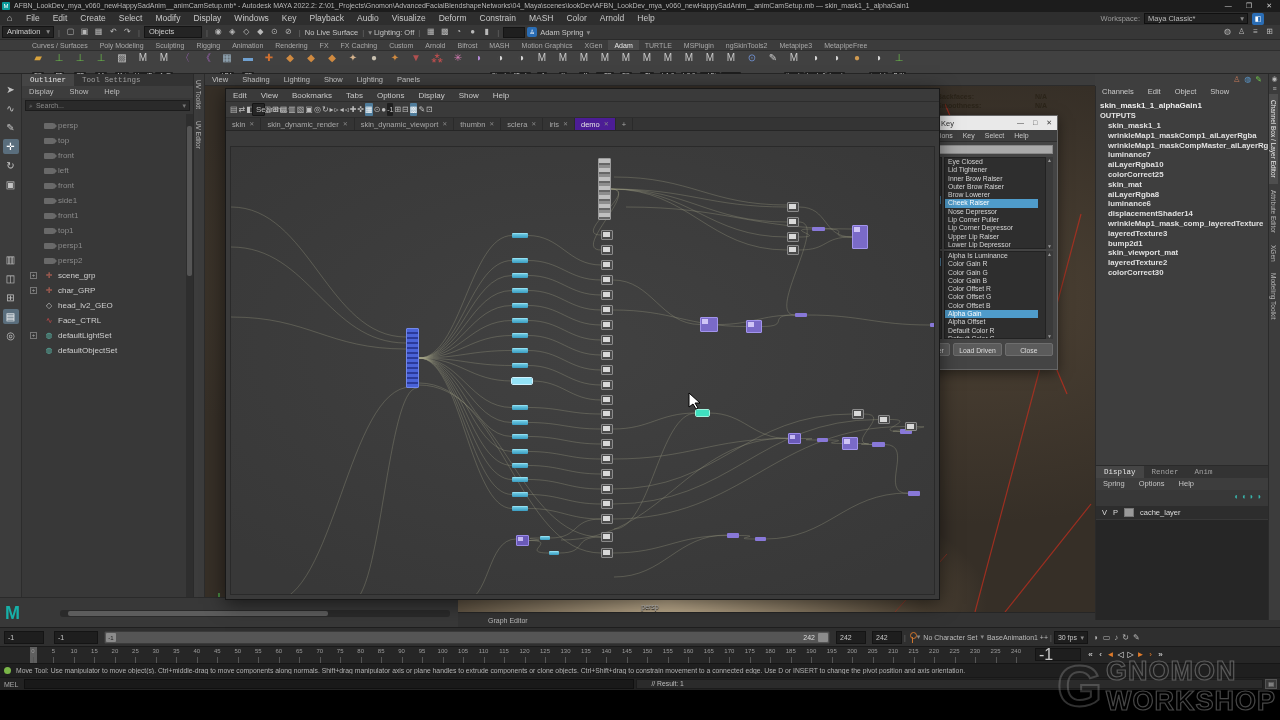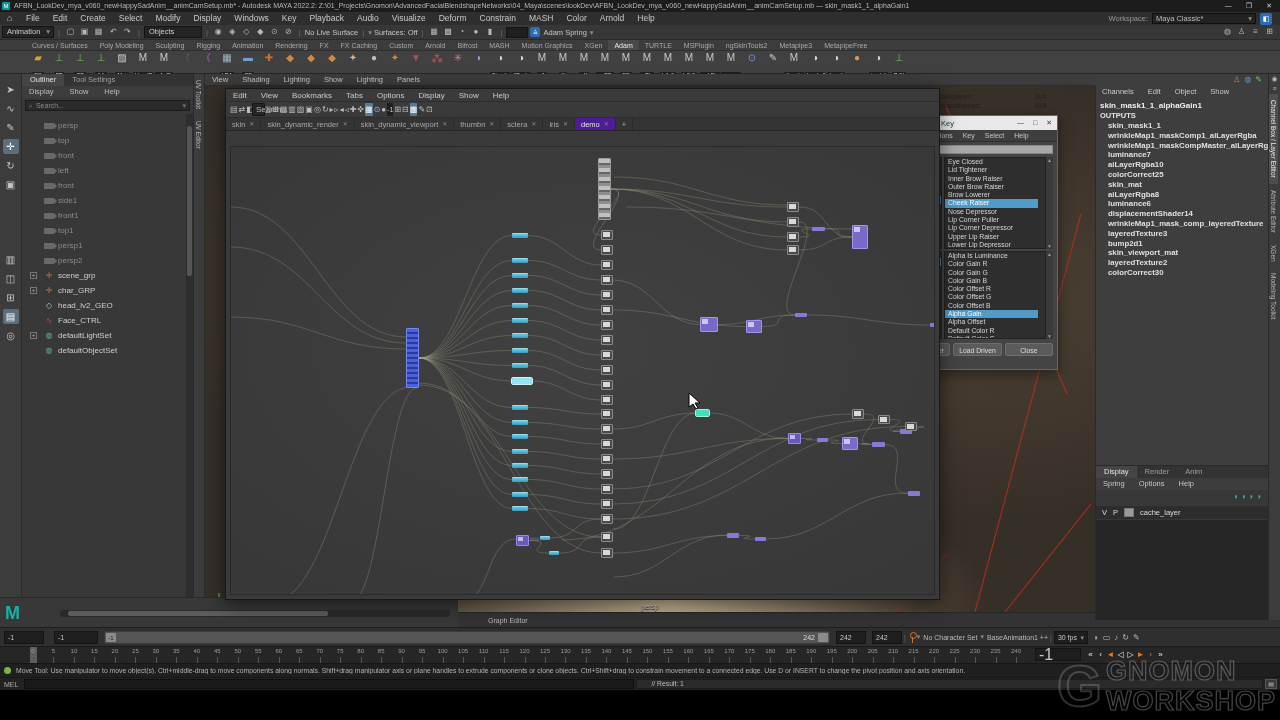--- a/index.html
+++ b/index.html
@@ -8,21 +8,21 @@
   .row{position:absolute;left:0;width:1280px;}
   
   #titlebar{top:0;height:12px;background:#1c1c1c;color:#b8b8b8;font-size:7px;line-height:12px;display:flex;}
   #titlebar .ttl{flex:1;white-space:nowrap;overflow:hidden;padding-left:14px;}
   #titlebar .mico{position:absolute;left:2px;top:2px;width:8px;height:8px;background:#0a9a9a;color:#fff;font-size:6px;line-height:8px;text-align:center;border-radius:1px;}
   .winctl{display:flex;gap:14px;padding:0 8px;color:#cdcdcd;font-size:7px;}
   #menubar{top:12px;height:13px;background:#2e2e2e;color:#c9c9c9;font-size:8.5px;line-height:13px;display:flex;align-items:center;}
   #menubar .home{color:#d8d8d8;padding:0 7px;font-size:9px;}
   #menubar .menus{display:flex;}
   #menubar .menus div{padding:0 6.5px;}
-  #menubar .wsp{margin-left:auto;display:flex;align-items:center;gap:4px;padding-right:8px;}
+  #menubar .wsp{margin-left:auto;display:flex;align-items:center;gap:4px;padding-right:16px;}
   #menubar .wsbox{background:#222;border:1px solid #101010;color:#bbb;width:104px;height:11px;font-size:7.5px;line-height:9px;padding:0 3px;display:flex;}
   #menubar .wsbox .car{margin-left:auto;color:#888;}
   .blueic{width:12px;height:12px;background:#2a6db5;border-radius:2px;color:#fff;font-size:7px;text-align:center;line-height:12px;}
   #statusline{top:25px;height:15px;background:#373737;display:flex;align-items:center;color:#c5c5c5;font-size:7.5px;gap:2px;border-bottom:1px solid #2a2a2a;}
   .selbox{background:#242424;border:1px solid #141414;height:12px;line-height:10px;padding:0 4px;display:flex;align-items:center;gap:6px;color:#ccc;}
   .sep{color:#6a6a6a;padding:0 2px;}
   .iglyph{display:flex;gap:1px;}
   .iglyph div{width:13px;height:12px;text-align:center;line-height:12px;color:#b9b9b9;font-size:8px;}
   #statusline .user{display:flex;align-items:center;gap:3px;}
   #statusline .darkfield{width:22px;height:11px;background:#1f1f1f;border:1px solid #141414;}
@@ -35,21 +35,21 @@
   .shitem .l{display:inline-block;background:#1e1e1e;color:#d8d8d8;font-size:5.5px;line-height:6.5px;padding:0 2px;border-radius:1px;max-width:20px;overflow:hidden;white-space:nowrap;}
   #shelf .shmark{position:absolute;left:2px;top:53px;color:#9a9a9a;font-size:8px;}
   
   #toolbox{position:absolute;left:0;top:74px;width:22px;height:538px;background:#3c3c3c;border-right:1px solid #2c2c2c;display:flex;flex-direction:column;align-items:center;padding-top:8px;gap:4px;}
   #toolbox .tb{width:16px;height:15px;color:#c2c2c2;font-size:10px;text-align:center;line-height:15px;border-radius:2px;}
   #toolbox .tb.on{background:#5a6e7d;color:#fff;}
   #toolbox .gap{height:52px;}
   
   #outliner{position:absolute;left:22px;top:74px;width:172px;height:538px;background:#383838;border-right:1px solid #2a2a2a;}
   .ptabs{height:12px;display:flex;font-size:7.5px;color:#9f9f9f;background:#333;}
-  .ptabs div{padding:0 8px;line-height:12px;}
+  .ptabs div{padding:0 8px;line-height:12px;font-family:Liberation Mono, monospace;}
   .ptabs div.act{background:#454545;color:#e3e3e3;}
   #outliner .pmenus{height:12px;display:flex;font-size:7.5px;color:#bdbdbd;gap:2px;background:#3d3d3d;}
   #outliner .pmenus div{padding:0 7px;line-height:12px;}
   #outliner .srch{margin:2px 3px;height:11px;background:#2a2a2a;border:1px solid #1c1c1c;color:#8a8a8a;font-size:7px;line-height:9px;display:flex;align-items:center;gap:3px;padding:0 3px;}
   #olist{position:absolute;top:40px;left:0;right:7px;bottom:0;overflow:hidden;padding-top:4px;}
   .olrow{display:flex;align-items:center;height:15px;padding-left:22px;gap:4px;color:#cfcfcf;font-size:8px;}
   .olrow.dim{color:#8b8b8b;}
   .olrow .exp{width:7px;height:7px;border:1px solid #777;color:#aaa;font-size:6px;line-height:5px;text-align:center;margin-left:-14px;margin-right:3px;}
   .camic{width:10px;height:6px;background:#9a9a9a;border-radius:1px;position:relative;flex:none;}
   .camic:after{content:'';position:absolute;right:-3px;top:0px;border-left:3px solid #9a9a9a;border-top:3px solid transparent;border-bottom:3px solid transparent;}
@@ -259,21 +259,21 @@
         <div class="">◈</div>
         <div class="">◇</div>
         <div class="">◆</div>
         <div class="">⊙</div>
         <div class="">⊘</div>
       </div>
     <span class="sep">|</span>
     <span>No Live Surface</span>
     <span class="sep">|</span>
     <span style="color:#888;">▾</span>
-    <span>Surfaces: Off</span>
+    <span>Lighting: Off</span>
     <span class="sep">|</span>
     <div class="iglyph">
         <div class="">▦</div>
         <div class="">▩</div>
         <div class="">◔</div>
         <div class="">●</div>
         <div class="">▮</div>
       </div>
     <span class="sep">|</span>
     <div class="darkfield"></div>

